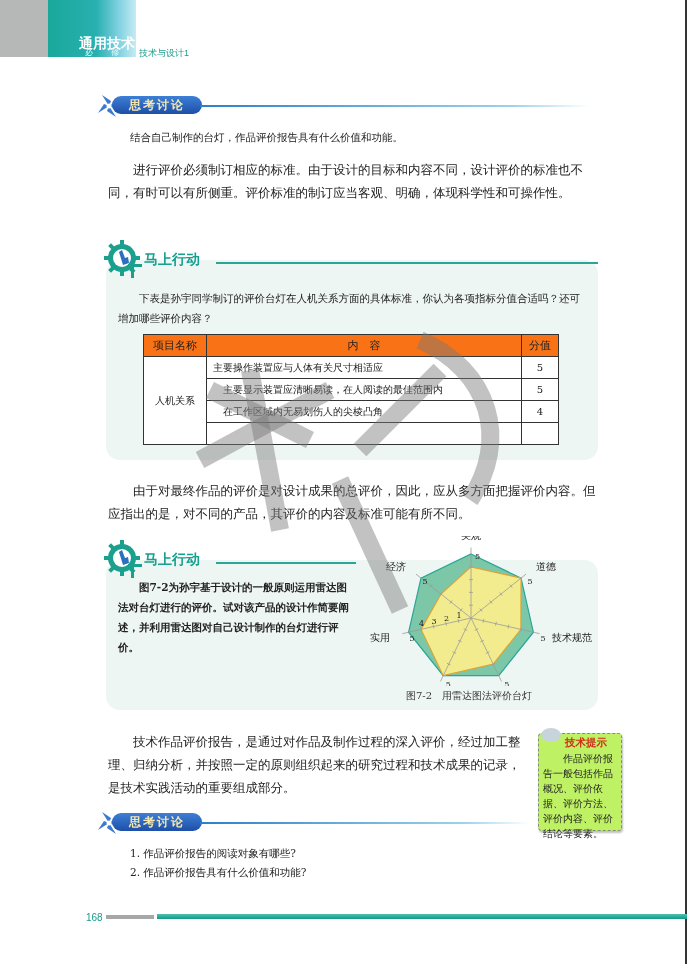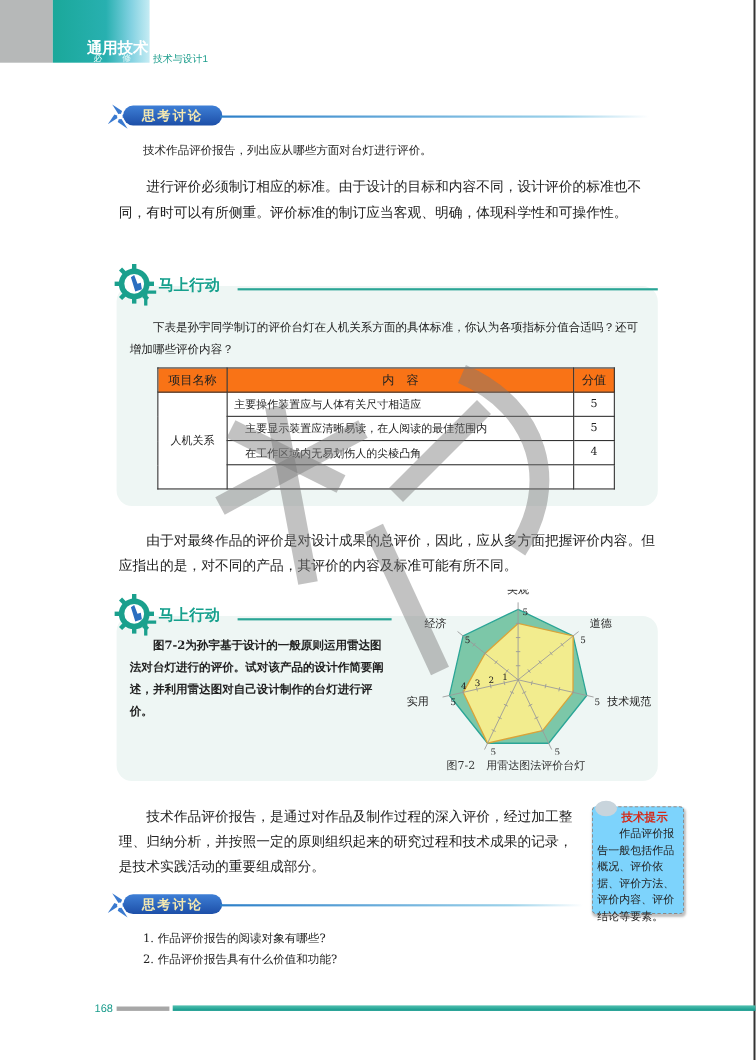--- a/index.html
+++ b/index.html
@@ -31,21 +31,21 @@
   .gear { position:absolute; left:0; top:0; width:40px; height:40px; }
   .action-title { position:absolute; left:40px; top:13px; font-family:"Liberation Sans",sans-serif; font-weight:bold;
                   font-size:14px; color:#16a08d;text-align:center; }
   .action-line { position:absolute; left:112px; top:24px; height:2px; background:#2aa596; }
   
   table.eval { border-collapse:collapse; font-size:10px; background:#fff; }
   table.eval td, table.eval th { border:1px solid #333; padding:0 6px; height:21px; font-weight:normal; color:#222; }
   table.eval th { background:#f97316; }
   .c-center { text-align:center; }
   
-  .tip { background:#7dd3fc; border:1px dashed #888; border-radius:4px; box-shadow:1px 2px 2px rgba(0,0,0,0.25); }
+  .tip { background:#bef264; border:1px dashed #888; border-radius:4px; box-shadow:1px 2px 2px rgba(0,0,0,0.25); }
   .tip-title { font-family:"Liberation Sans",sans-serif; font-weight:bold; color:#d42a1a; font-size:10.5px; }
   .tip-body { font-size:10px; line-height:15px; color:#222; }
   
   .page-no { left:86px; top:912px; font-family:"Liberation Sans",sans-serif; font-size:10px; color:#1a9c8c; }
   .foot-gray { left:106px; top:915px; width:48px; height:4px; background:#a7a7a7; }
   .foot-teal { left:157px; top:914px; width:530px; height:5px; background:linear-gradient(180deg,#52c0b0,#11988a); }
   
   .wm { left:190px; top:330px; width:340px; height:290px; pointer-events:none; }
 </style>
 </head>
@@ -64,21 +64,21 @@
         <path d="M13 13 L6 2 L15 8 Z"></path>
         <path d="M13 13 L24 6 L18 15 Z"></path>
         <path d="M13 13 L20 24 L11 18 Z"></path>
         <path d="M13 13 L2 20 L8 11 Z"></path>
       </g>
     <circle cx="13" cy="13" r="2.5" fill="#fff"></circle>
   </svg>
   <div class="td-badge">思考讨论</div>
   <div class="td-line"></div>
 </div>
-<p class="abs small-text" style="left:130px; top:127px;">技术作品评价报告，列出应从哪些方面对台灯进行评价。</p>
+<p class="abs small-text" style="left:130px; top:127px;">结合自己制作的台灯，作品评价报告具有什么价值和功能。</p>
 
 <p class="abs body-text" style="left:108px; top:158px; width:490px;">进行评价必须制订相应的标准。由于设计的目标和内容不同，设计评价的标准也不同，有时可以有所侧重。评价标准的制订应当客观、明确，体现科学性和可操作性。</p>
 
 <div class="abs action-panel" style="left:106px; top:260px; width:492px; height:200px;"></div>
 <div class="abs action-head" style="left:104px; top:238px; width:494px;">
   <svg class="gear" viewBox="0 0 40 40">
     <g fill="#1aa08d">
       <circle cx="18" cy="20" r="14"></circle>
       <rect x="16" y="2" width="4" height="6"></rect>
         <rect x="16" y="32" width="4" height="6"></rect>

